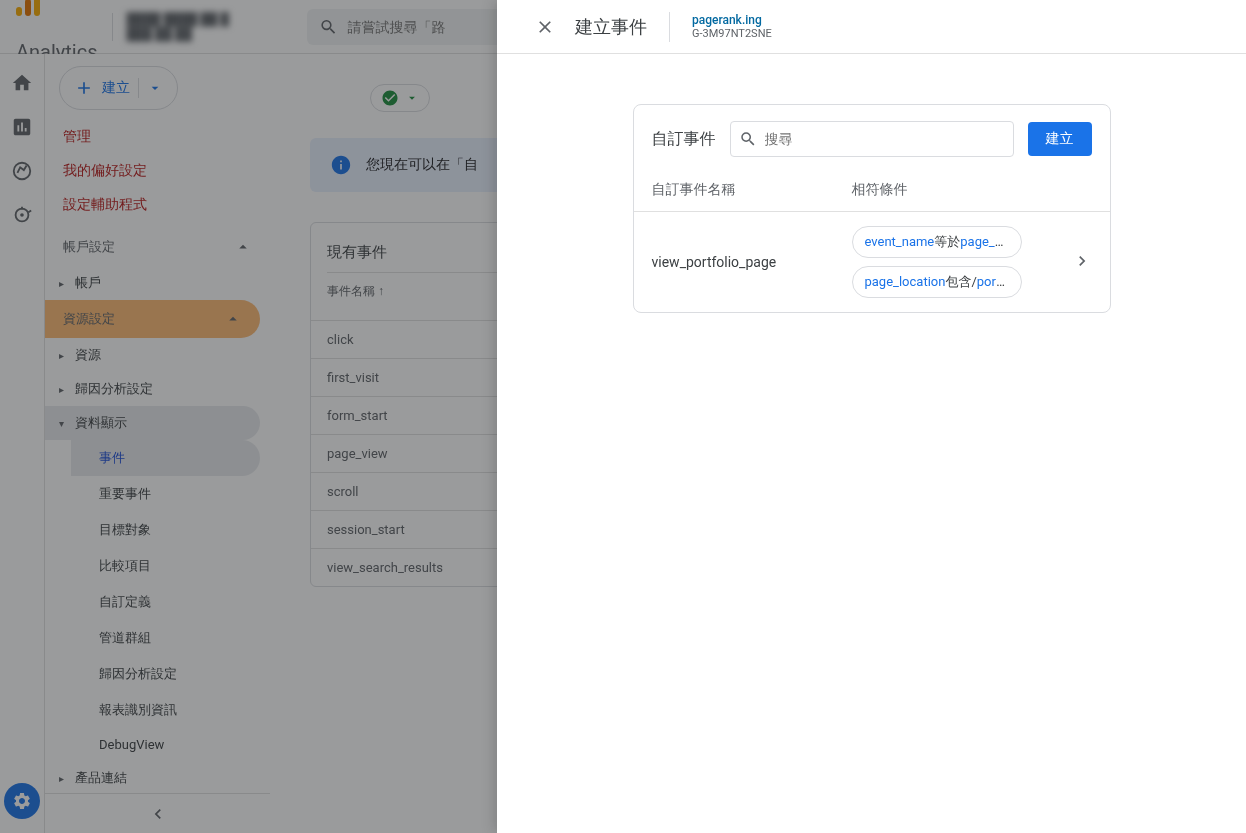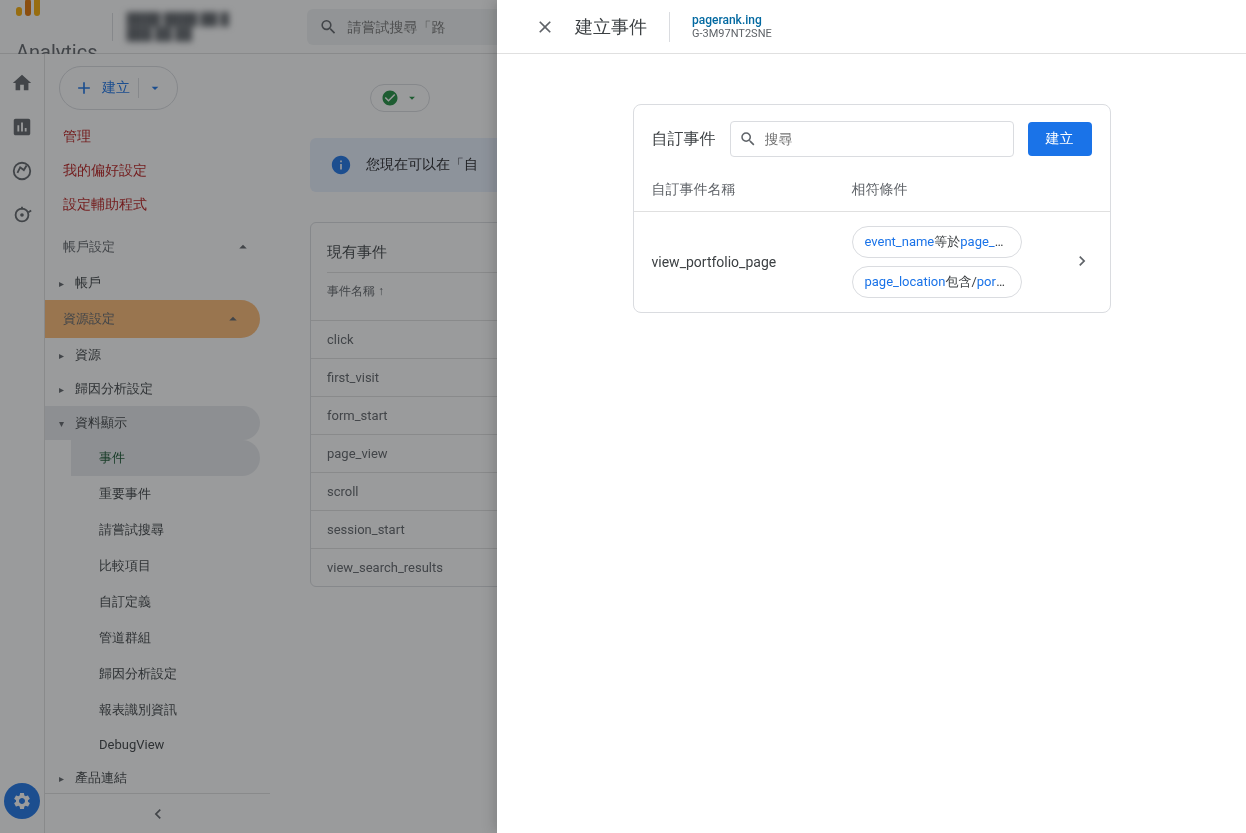--- a/index.html
+++ b/index.html
@@ -27,21 +27,21 @@
 .create-chip { display: inline-flex; align-items: center; gap: 8px; border: 1px solid #dadce0; border-radius: 24px; height: 44px; padding: 0 14px; margin-left: 14px; cursor: pointer; color: #1a73e8; font-weight: 500; }
 .create-chip .sep { width: 1px; height: 20px; background: #dadce0; }
 .side-section { padding: 10px 0 6px; }
 .side-link { padding: 8px 18px; font-size: 14px; color: #b91c1c; cursor: pointer; }
 .side-header { display: flex; align-items: center; justify-content: space-between; padding: 10px 18px; color: #5f6368; font-size: 13px; cursor: pointer; }
 .tree-row { display: flex; align-items: center; gap: 6px; padding: 8px 10px 8px 14px; font-size: 13px; color: #3c4043; cursor: pointer; border-radius: 0 20px 20px 0; margin-right: 10px; }
 .tree-row.active { background: #e8eaed; }
 .tree-row .arrow { font-size: 10px; width: 10px; color: #5f6368; }
 .subtree { padding-left: 26px; }
 .subtree .leaf { padding: 9px 18px 9px 28px; font-size: 13px; color: #3c4043; cursor: pointer; border-radius: 0 20px 20px 0; margin-right: 10px; }
-.subtree .leaf.selected { color: #14532d; background: #e8eaed; font-weight: 500; font-family: Liberation Mono, monospace; }
+.subtree .leaf.selected { color: #1d4ed8; background: #e8eaed; font-weight: 500; font-family: Liberation Mono, monospace; }
 .collapse-btm { position: absolute; bottom: 0; left: 45px; width: 225px; height: 40px; border-top: 1px solid #e0e0e0; display: flex; align-items: center; justify-content: center; background: #fff; cursor: pointer; }
 
 
 .main { position: absolute; left: 270px; top: 54px; right: 0; bottom: 0; padding: 30px 40px; background: #fff; }
 .status-chip { display: inline-flex; align-items: center; gap: 6px; border: 1px solid #dadce0; border-radius: 16px; padding: 4px 10px; margin-left: 60px; margin-bottom: 26px; }
 .status-chip svg { fill: #1e8e3e; }
 .info-banner { background: #e8f0fe; border-radius: 6px; padding: 16px 20px; display: flex; align-items: center; gap: 14px; color: #202124; margin-bottom: 30px; }
 .info-banner svg { fill: #1a73e8; flex-shrink: 0; }
 .tbl { border: 1px solid #dadce0; border-radius: 6px; width: 440px; }
 .tbl .thead { padding: 20px 16px 10px; }
@@ -166,21 +166,21 @@
       <span class="arrow">▸</span>
       <span>歸因分析設定</span>
     </div>
   <div class="tree-row active">
       <span class="arrow">▾</span>
       <span>資料顯示</span>
     </div>
   <div class="subtree">
     <div class="leaf selected">事件</div>
     <div class="leaf">重要事件</div>
-    <div class="leaf">請嘗試搜尋</div>
+    <div class="leaf">目標對象</div>
     <div class="leaf">比較項目</div>
     <div class="leaf">自訂定義</div>
     <div class="leaf">管道群組</div>
     <div class="leaf">歸因分析設定</div>
     <div class="leaf">報表識別資訊</div>
     <div class="leaf">DebugView</div>
   </div>
   <div class="tree-row">
       <span class="arrow">▸</span>
       <span>產品連結</span>

